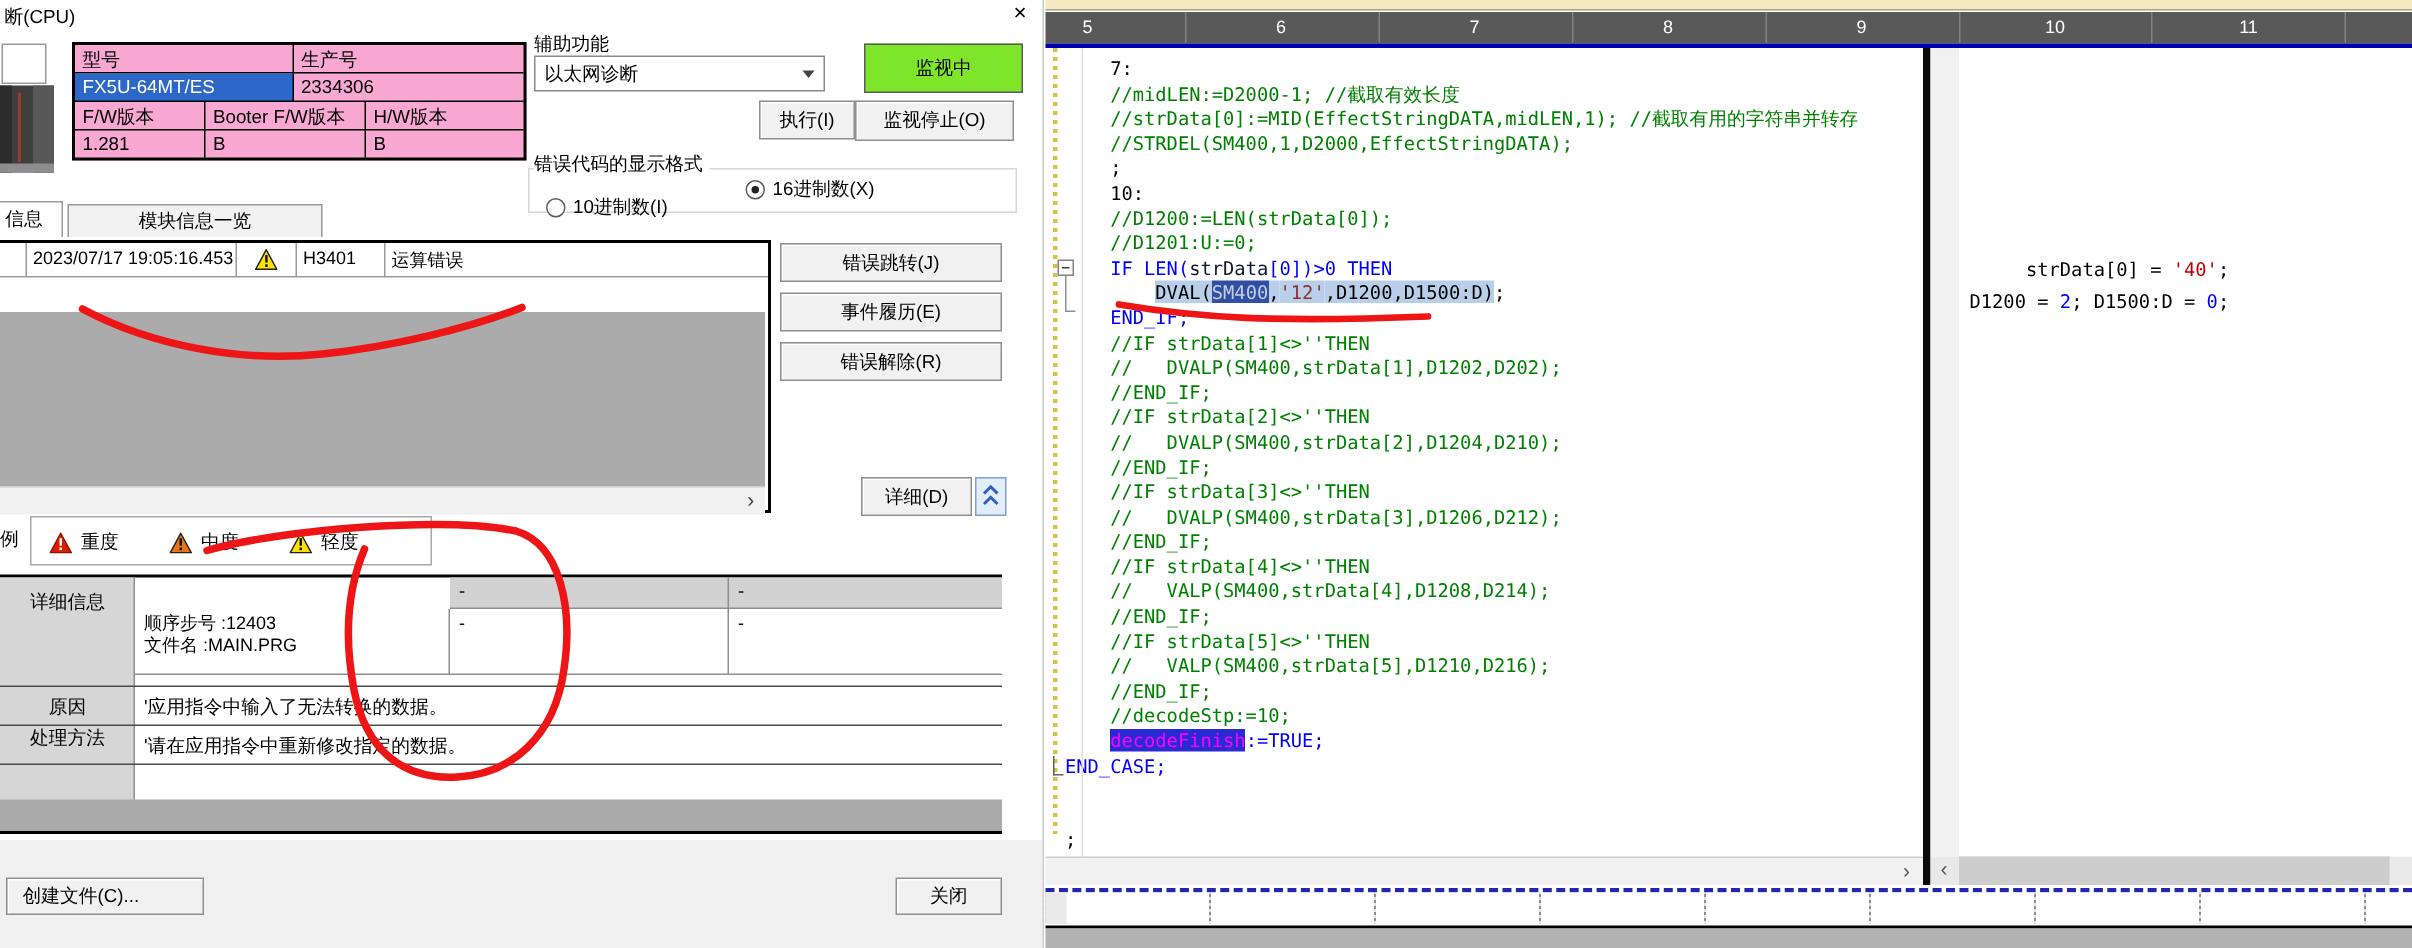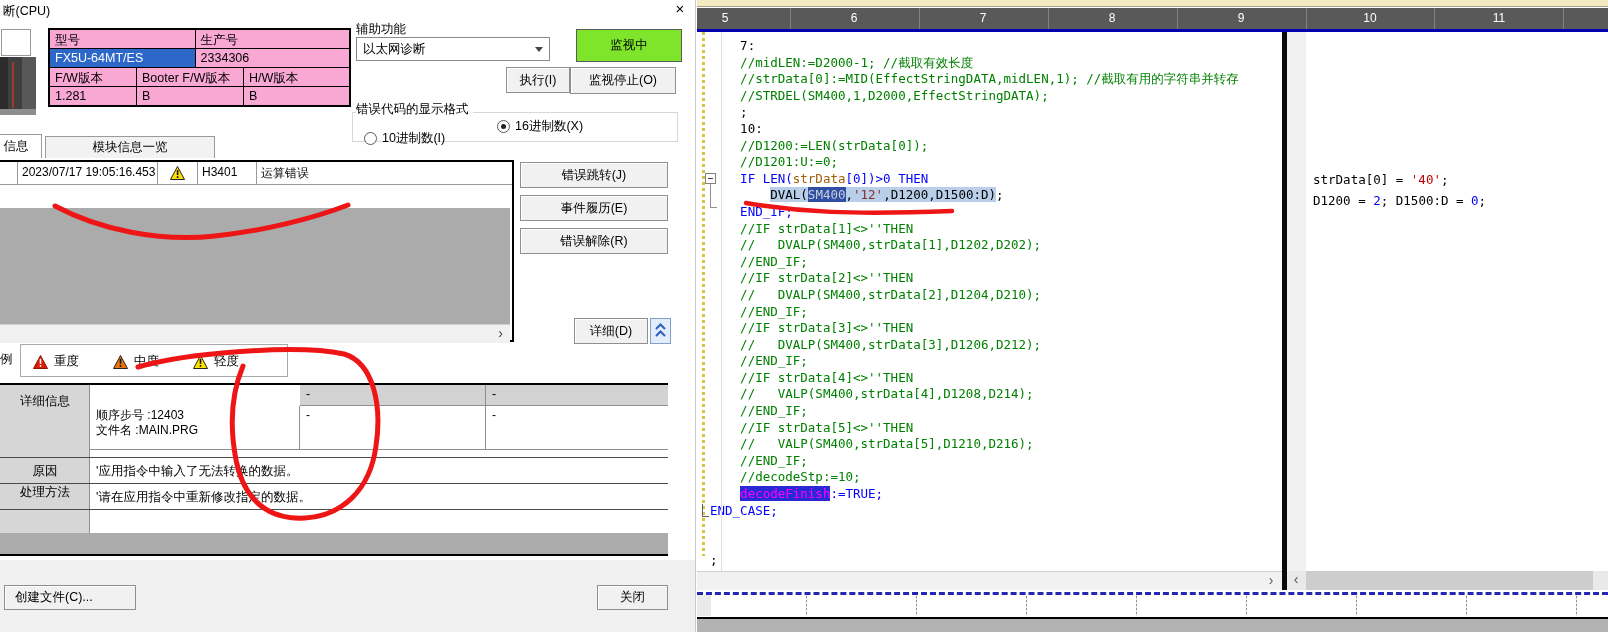--- a/index.html
+++ b/index.html
@@ -75,33 +75,33 @@
   .colsep{position:absolute;top:0;width:1px;height:21px;background:#828282;}
   .blueline{left:697px;top:29px;width:911px;height:3px;background:#0000b0;}
   #codearea{left:697px;top:32px;width:585px;height:539px;background:#fff;overflow:hidden;}
   .ystrip{left:702px;top:32px;width:3px;height:524px;background:repeating-linear-gradient(180deg,#d9c23f 0 3px,rgba(0,0,0,0) 3px 6px);}
   .gutline{left:721px;top:32px;width:1px;height:539px;background:#e0e0e0;}
   #code-lines{position:absolute;left:0;top:0;padding:6px 0 0 13px;font-family:"DejaVu Sans Mono","Liberation Mono",monospace;font-size:12.5px;line-height:16.6px;white-space:pre;}
   .code-line{height:16.6px;}
   .tk-pl{color:#000;}
   .tk-kw{color:#0000ff;}
   .tk-cm{color:#008000;}
-  .tk-var{color:#a16207;}
+  .tk-var{color:#0f172a;}
   .tk-sel-l{color:#000;background:#b9cee9;}
   .tk-sel-d{color:#c9cede;background:#2e4fa3;}
   .tk-sel-s{color:#8b3030;background:#b9cee9;}
   .tk-sel-v{color:#ff00ff;background:#2a2ad4;}
   .foldbox{left:705px;top:173px;width:11px;height:11px;border:1px solid #808080;background:#fff;box-sizing:border-box;cursor:pointer;}
   .foldbox::after{content:"";position:absolute;left:2px;top:4px;width:5px;height:1px;background:#404040;}
   .foldstem{left:710px;top:184px;width:1px;height:24px;background:#909090;}
   .foldtick{left:710px;top:207px;width:7px;height:1px;background:#909090;}
   .endbracket{left:702px;top:504px;width:6px;height:12px;border-left:1px solid #606060;border-bottom:1px solid #606060;}
   .vdivider{left:1282px;top:32px;width:5px;height:558px;background:#0a0a0a;}
   .wgutter{left:1287px;top:32px;width:19px;height:539px;background:#f1f1f1;}
-  #watch-lines{position:absolute;left:1313px;top:169px;font-family:"DejaVu Sans Mono","Liberation Mono",monospace;font-size:12.5px;line-height:21px;white-space:pre;}
+  #watch-lines{position:absolute;left:1313px;top:169px;font-family:"DejaVu Sans Mono","Liberation Mono",monospace;font-size:12.5px;line-height:21px;white-space:pre;text-align:right;}
   .tk-str{color:#c00000;}
   .tk-num{color:#0000ff;}
   .hsb-l{left:697px;top:571px;width:585px;height:19px;background:#f1f1f1;border-top:1px solid #cfcfcf;box-sizing:border-box;}
   .hsb-l .arr{position:absolute;right:2px;top:1px;width:18px;height:16px;text-align:center;line-height:15px;color:#555;font-size:14px;cursor:pointer;}
   .hsb-r{left:1287px;top:571px;width:321px;height:19px;background:#e9e9e9;}
   .hsb-r .arr{position:absolute;left:0;top:1px;width:18px;height:16px;text-align:center;line-height:15px;color:#555;font-size:14px;cursor:pointer;}
   .hsb-thumb{position:absolute;left:19px;top:0;width:287px;height:19px;background:#cdcdcd;cursor:pointer;}
   .bluedash{left:697px;top:592px;width:911px;height:0;border-top:3px dashed #2525b2;}
   .gridrow{left:697px;top:595px;width:911px;height:21px;background-color:#fff;
      background-image:repeating-linear-gradient(0deg,rgba(255,255,255,.75) 0 2px,rgba(0,0,0,0) 2px 4px),

